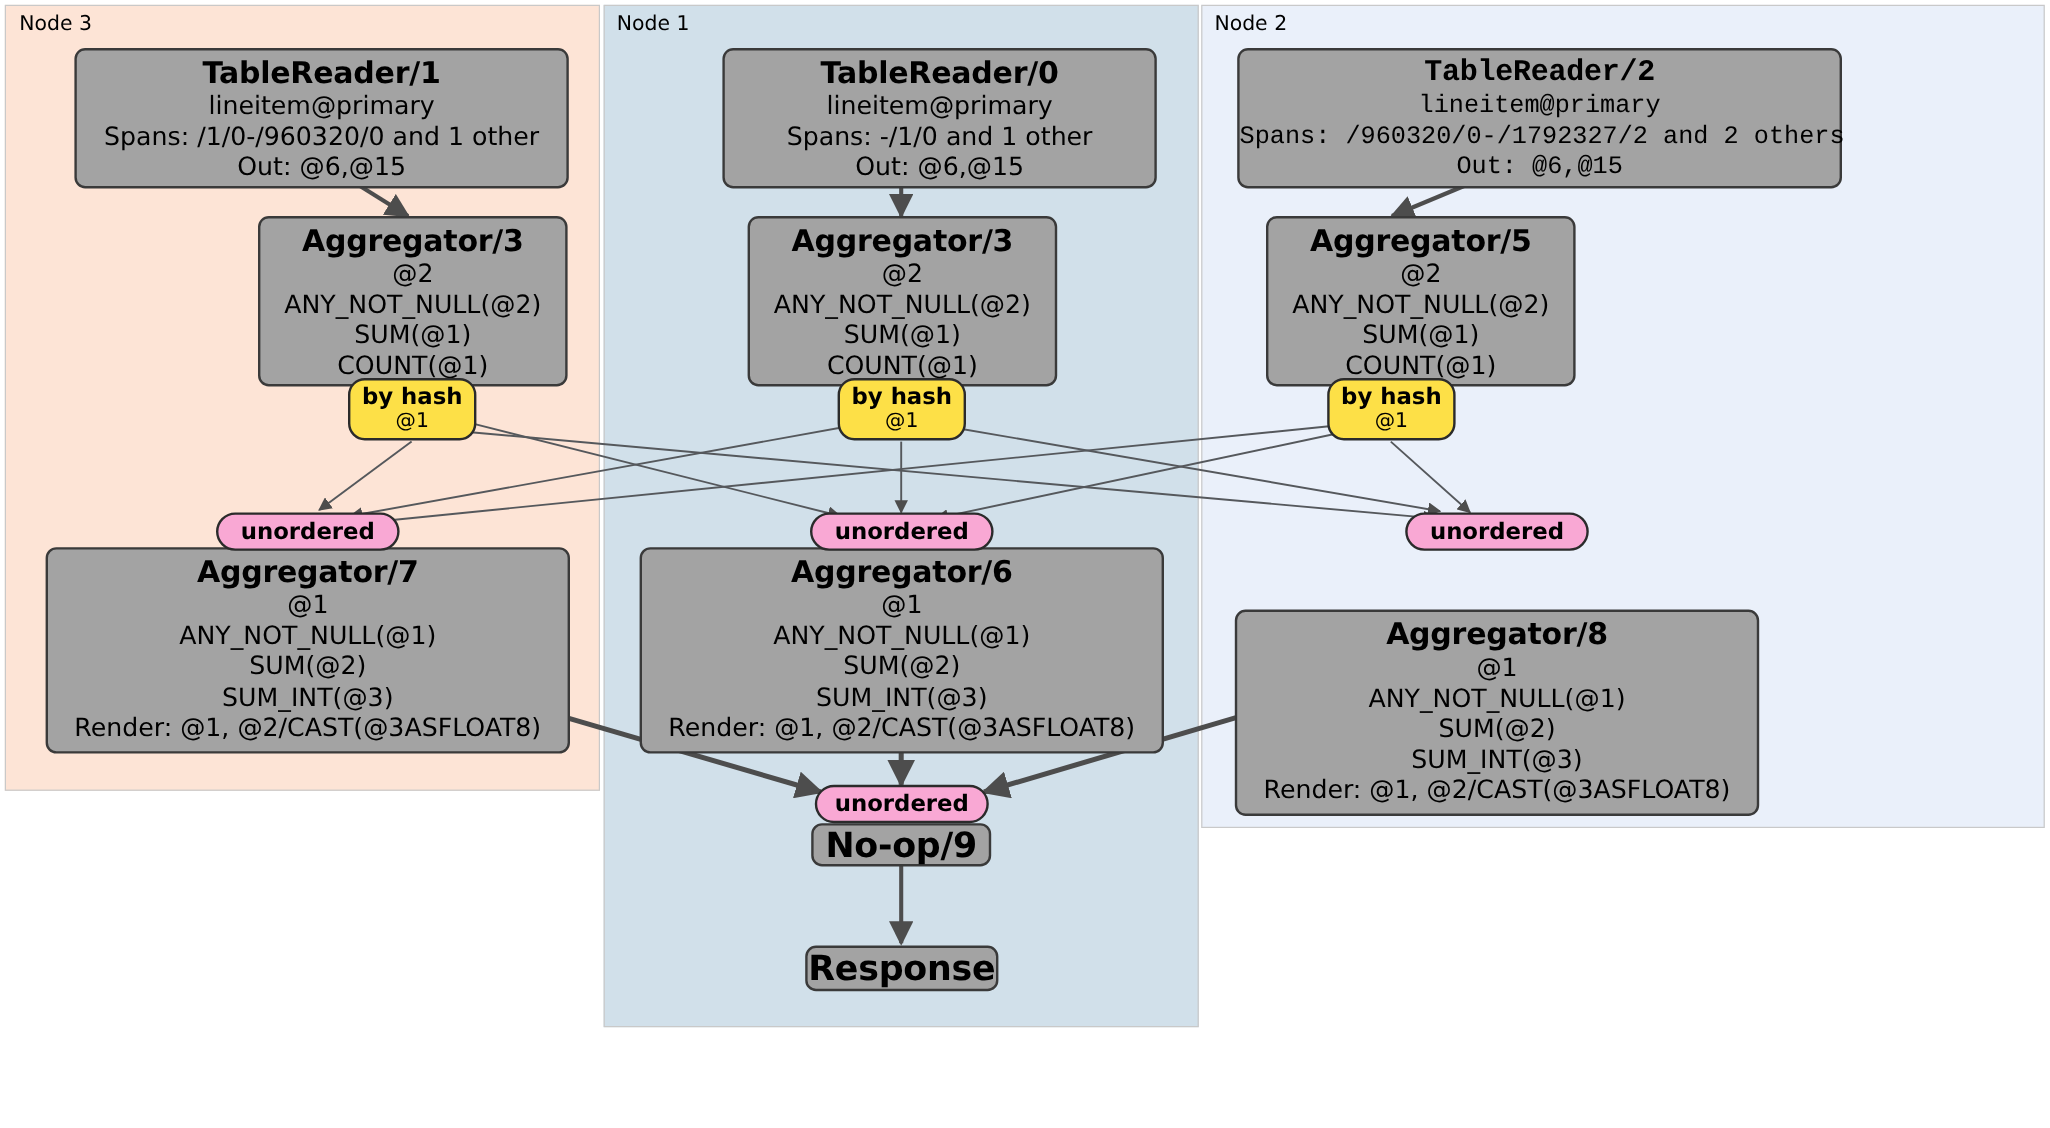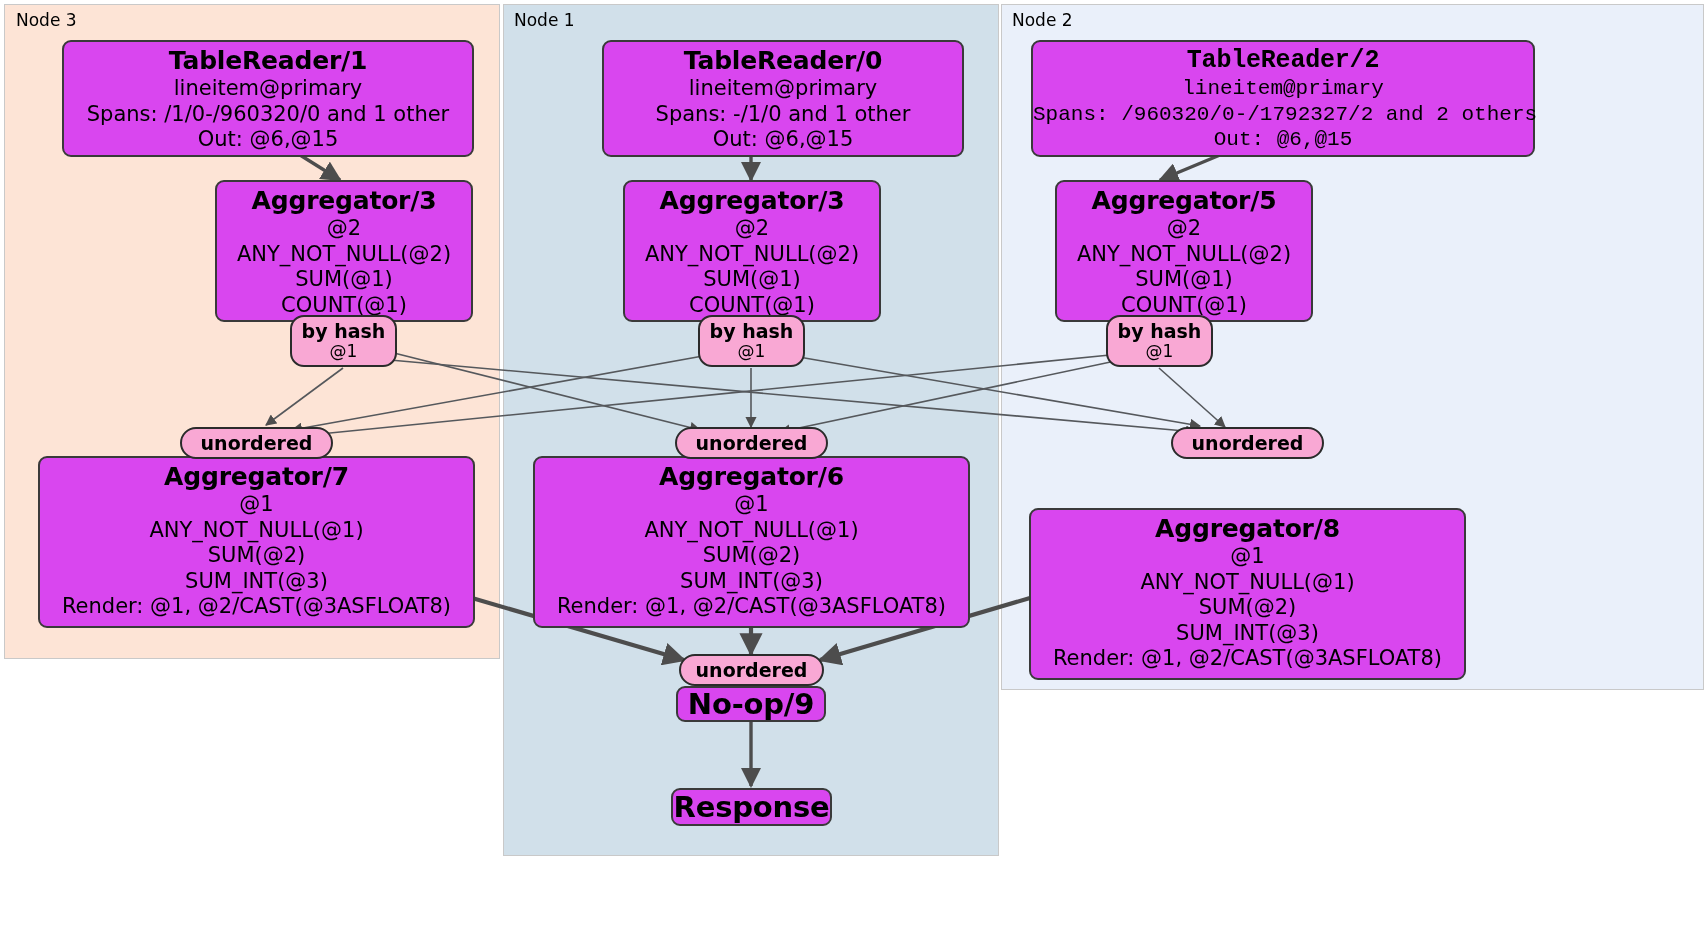--- a/index.html
+++ b/index.html
@@ -21,21 +21,21 @@
     position:absolute;
     font-size:17px;
     color:#000;
     font-family:"DejaVu Sans","Liberation Sans",sans-serif;
     white-space:nowrap;
   }
 
   
   .proc{
     position:absolute;
-    background:#d946ef;
+    background:#a3a3a3;
     border:2px solid #3a3a3a;
     border-radius:9px;
     box-sizing:border-box;
     text-align:center;
     padding-top:4px;
     z-index:6;
   }
   .proc .title{
     font-weight:bold;
     font-size:25px;
@@ -58,21 +58,21 @@
     border:2px solid #2b2b2b;
     box-sizing:border-box;
     text-align:center;
     z-index:8;
     display:flex;
     flex-direction:column;
     align-items:center;
     justify-content:center;
   }
   .badge.hash{
-    background:#f9a8d4;
+    background:#fde047;
     border-radius:14px;
   }
   .badge.unord{
     background:#f9a8d4;
     border-radius:17px;
   }
   .badge .btitle{
     font-weight:bold;
     font-size:19px;
     line-height:21px;

